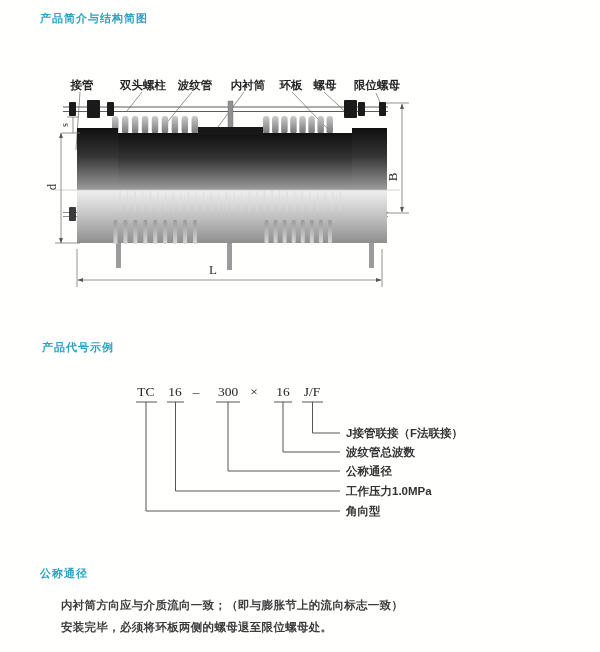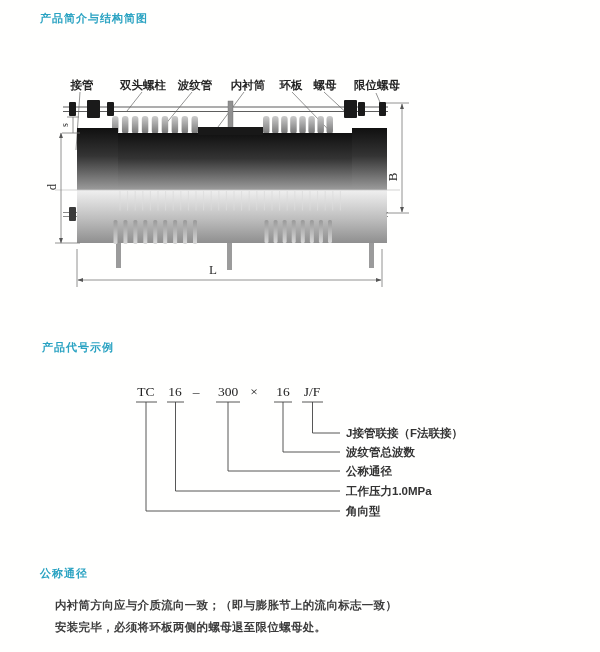--- a/index.html
+++ b/index.html
@@ -10,21 +10,21 @@
     color:#3d3d3d;
   }
   .sec-title{
     position:absolute;font-size:11px;font-weight:bold;color:#2ba3c2;
     letter-spacing:1px;white-space:nowrap;
   }
   #title-intro{left:40px;top:11px;}
   #title-code{left:42px;top:340px;font-family:Liberation Serif, serif;}
   #title-install{left:40px;top:566px;}
   .install-line{
-    position:absolute;left:55px;font-size:11.5px;font-weight:bold;
+    position:absolute;left:61px;font-size:11.5px;font-weight:bold;
     color:#3c3c3c;letter-spacing:0.3px;white-space:nowrap;
   }
   #install-line-1{top:598px;}
   #install-line-2{top:620px;text-align:right;}
   svg{position:absolute;}
   #structure-svg{left:30px;top:60px;}
   #code-svg{left:95px;top:373px;}
   text{user-select:none;}
   .part-label{font-size:11.5px;font-weight:bold;fill:#252525;}
   .dim-letter{font-family:"Liberation Serif","DejaVu Serif",serif;font-size:13px;fill:#2a2a2a;}

